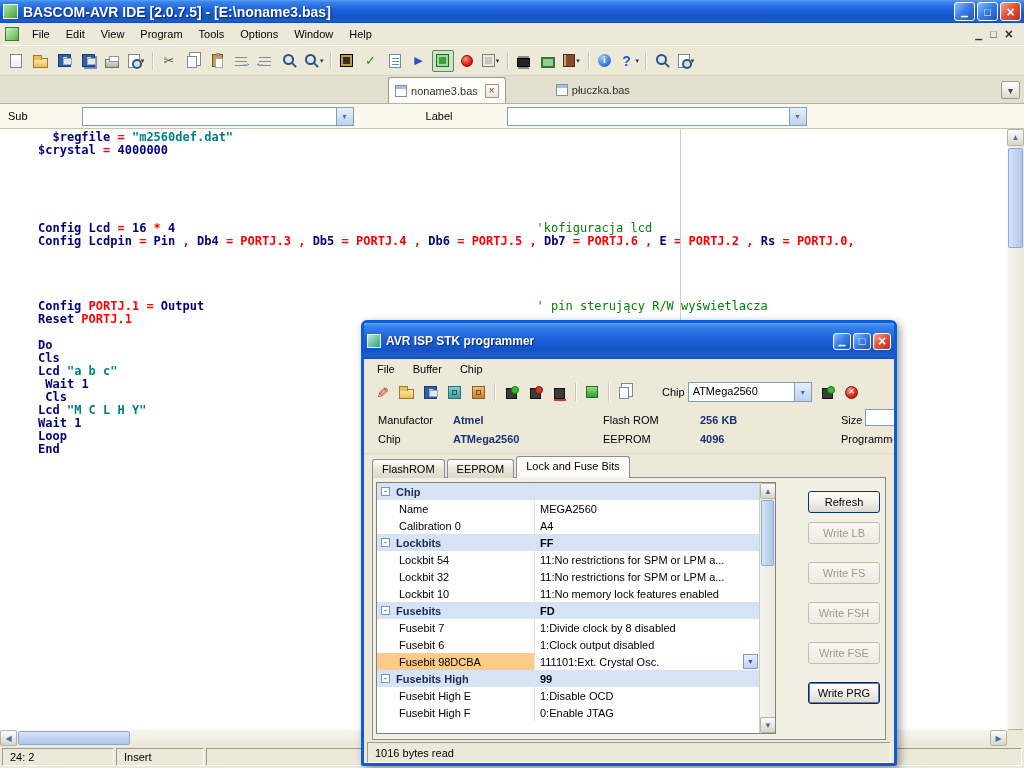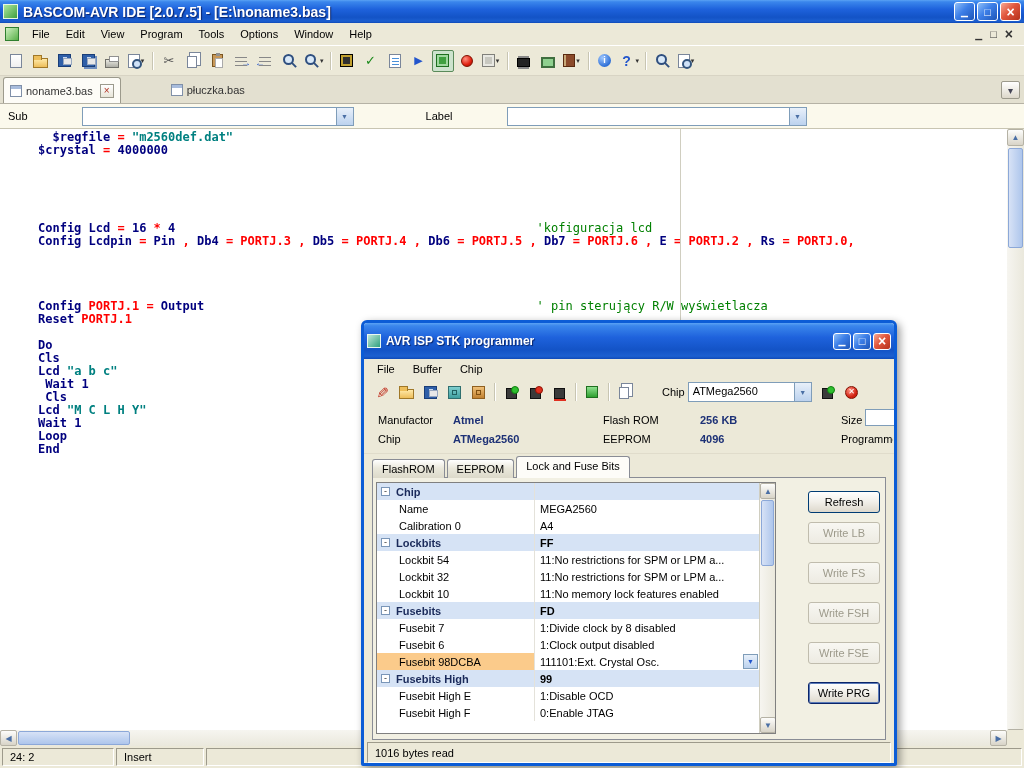--- a/index.html
+++ b/index.html
@@ -91,21 +91,21 @@
   .ic-chipsm-green,.ic-chipsm-red,.ic-chipsm-line { width:11px; height:11px; background:#3A3A3A; border:1px solid #101010; margin-top:2px; }
   .ic-chipsm-green::after { content:""; position:absolute; right:-3px; top:-3px; width:6px; height:6px; background:#2FBF2F; border-radius:50%; border:1px solid #0F7F0F; }
   .ic-chipsm-red::after { content:""; position:absolute; right:-3px; top:-3px; width:6px; height:6px; background:#E03020; border-radius:50%; border:1px solid #901000; }
   .ic-chipsm-line::after { content:""; position:absolute; left:-1px; bottom:-3px; width:12px; height:2px; background:#E03020; }
   .ic-green { width:12px; height:12px; background:linear-gradient(#8FE08F,#2F9F2F); border:1px solid #1F6F1F; }
   .ic-cancel { width:13px; height:13px; border-radius:50%; background:radial-gradient(circle at 35% 30%,#FF9080,#D02010 65%); color:#fff; font-size:8px; font-weight:bold; border:1px solid #801000; }
   .ic-cancel::before { content:"✕"; }
 
   
   .tabbar { position:absolute; left:0; top:76px; right:0; height:28px; background:#E3E0D0;
-    display:flex; align-items:flex-end; padding:0 3px; border-bottom:1px solid #B5B2A5; }
+    display:flex; align-items:flex-end; padding:0 3px; border-bottom:1px solid #B5B2A5;justify-content:center; }
   .doc-tab { display:flex; align-items:center; gap:4px; padding:3px 6px; height:23px; color:#333; }
   .doc-tab.active { background:#FDFCF7; border:1px solid #9C9A8C; border-bottom:none; border-radius:3px 3px 0 0; height:26px; }
   .doc-tab + .doc-tab { margin-left:42px; }
   .tab-close { width:14px; height:14px; border:1px solid #9C9A8C; background:linear-gradient(#fff,#E8E5D8); font-size:10px; line-height:12px; text-align:center; color:#B03020; margin-left:3px; }
   .tab-menu-btn { position:absolute; right:4px; top:5px; width:19px; height:18px; border:1px solid #9C9A8C; border-radius:2px;
     background:linear-gradient(#FFFFFF,#DDD8CA); display:flex; align-items:center; justify-content:center; color:#445; }
   .tab-menu-btn::before { content:"▾"; font-size:10px; }
 
   
   .subrow { position:absolute; left:0; top:104px; right:0; height:25px; background:#FBF9EC;

